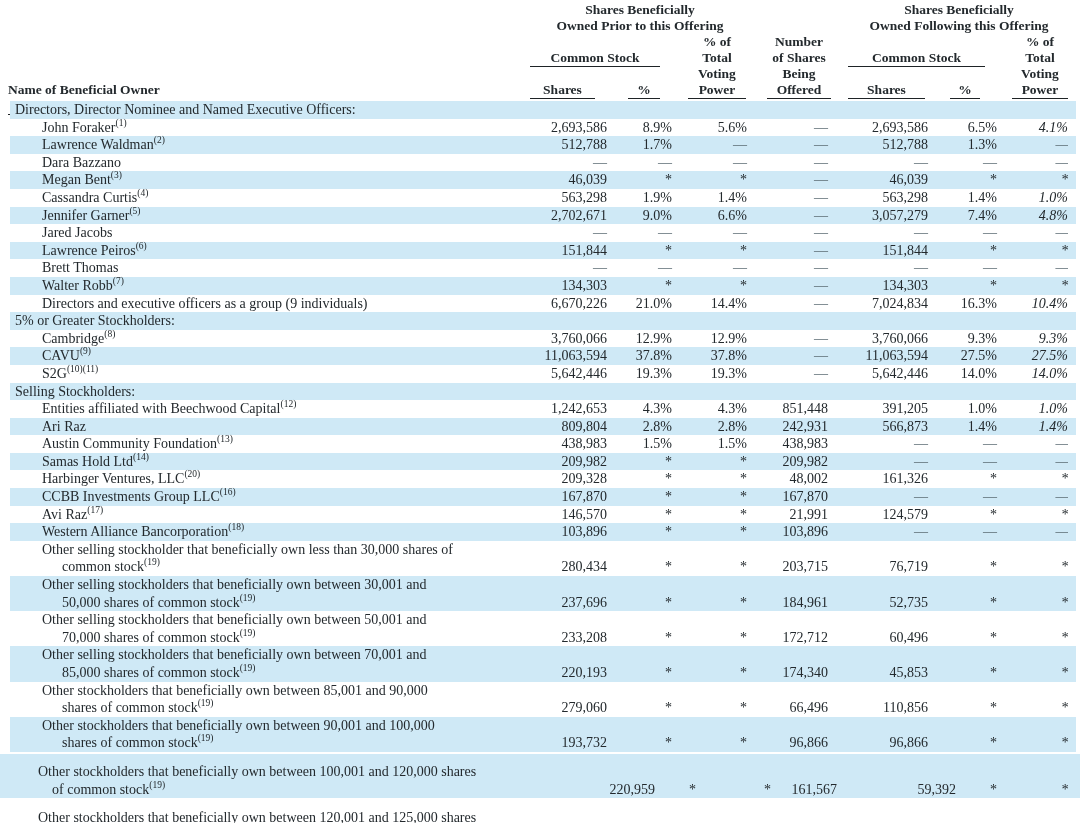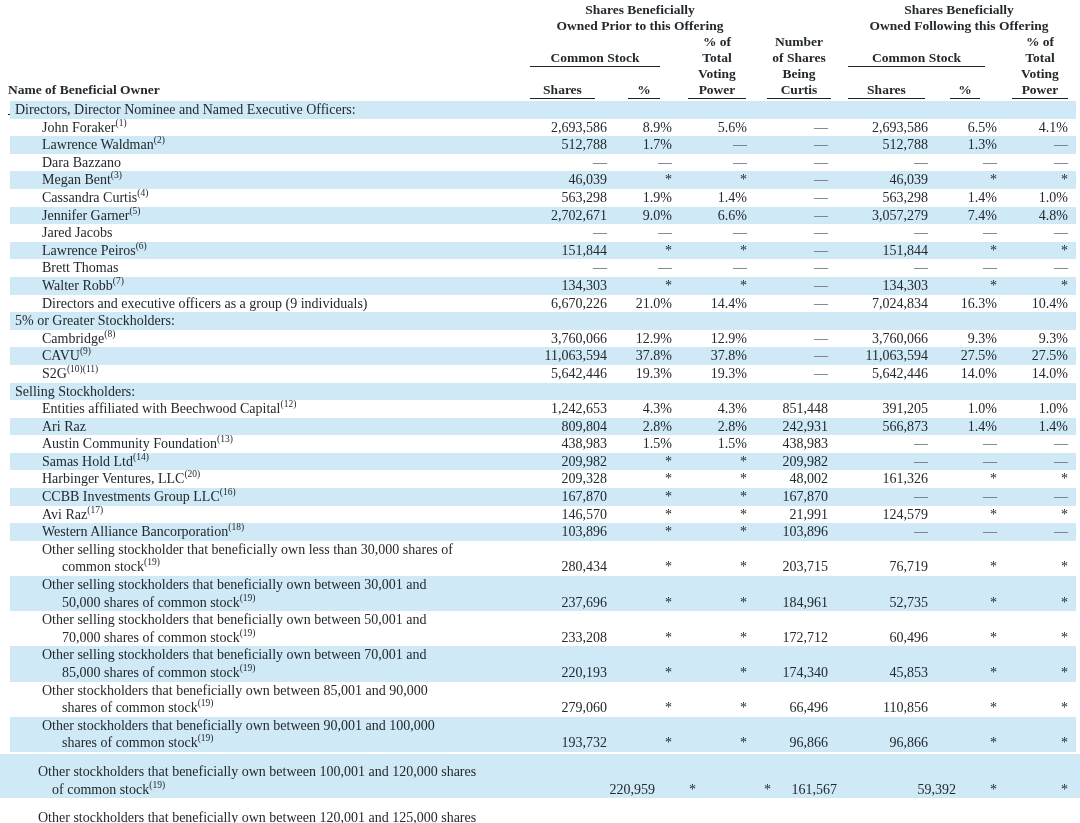--- a/index.html
+++ b/index.html
@@ -33,21 +33,21 @@
   .row > *{position:relative;z-index:1;}
   .name{width:525px;box-sizing:border-box;padding-left:42px;}
   .name .l1,.name .l2{white-space:nowrap;}
   .row.section .name{padding-left:15px;font-weight:normal;width:1060px;}
   .two .name .l2{padding-left:20px;}
   .shift .name{padding-left:38px;margin-top:11px;}
   .shift .name .l2{padding-left:14px;}
   .c{text-align:right;box-sizing:border-box;}
   .two .c{display:flex;align-items:flex-end;justify-content:flex-end;}
   .c1{width:82px;}.c2{width:65px;}.c3{width:75px;}.c4{width:81px;}
-  .c5{width:100px;}.c6{width:69px;}.c7{width:71px;}
+  .c5{width:100px;}.c6{width:69px;}.c7{width:71px;font-style:italic;}
   .shift .c1{transform:translateX(48px);}
   .shift .c2{transform:translateX(24px);}
   .shift .c3{transform:translateX(24px);}
   .shift .c4{transform:translateX(9px);margin-top:18px;}
   .shift .c5{transform:translateX(28px);}
   .dash{color:var(--dash);}
   sup{font-size:9.5px;line-height:0;vertical-align:6px;}
 </style>
 </head>
 <body>
@@ -73,21 +73,21 @@
       <div>% of</div>
       <div>Total</div>
       <div>Voting</div>
       <div>Power</div>
     </div>
 
     <div class="abs h-stack" style="left:767px;width:64px;">
       <div>Number</div>
       <div>of Shares</div>
       <div>Being</div>
-      <div>Curtis</div>
+      <div>Offered</div>
     </div>
 
     <div class="abs h-stack" style="left:1012px;width:56px;">
       <div>% of</div>
       <div>Total</div>
       <div>Voting</div>
       <div>Power</div>
     </div>
 
     <div class="abs h-sub" style="left:530px;width:65px;">Shares</div>

